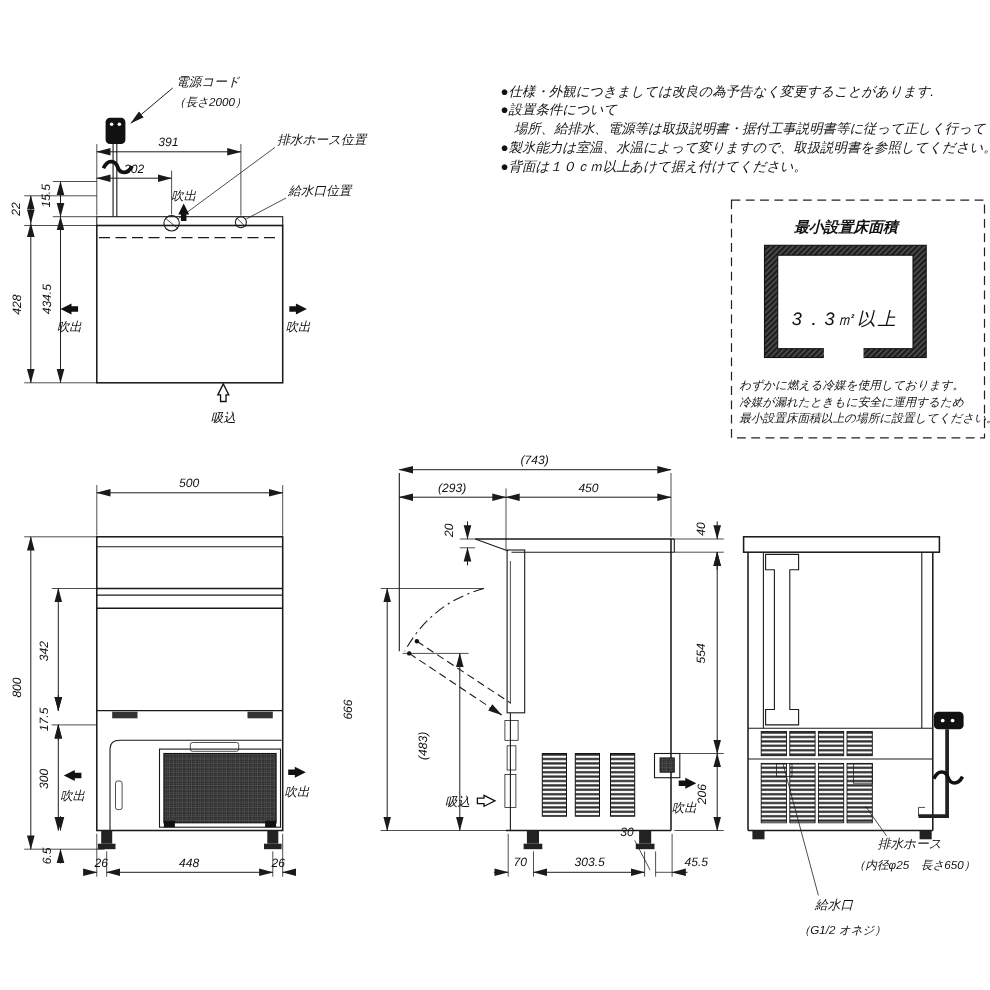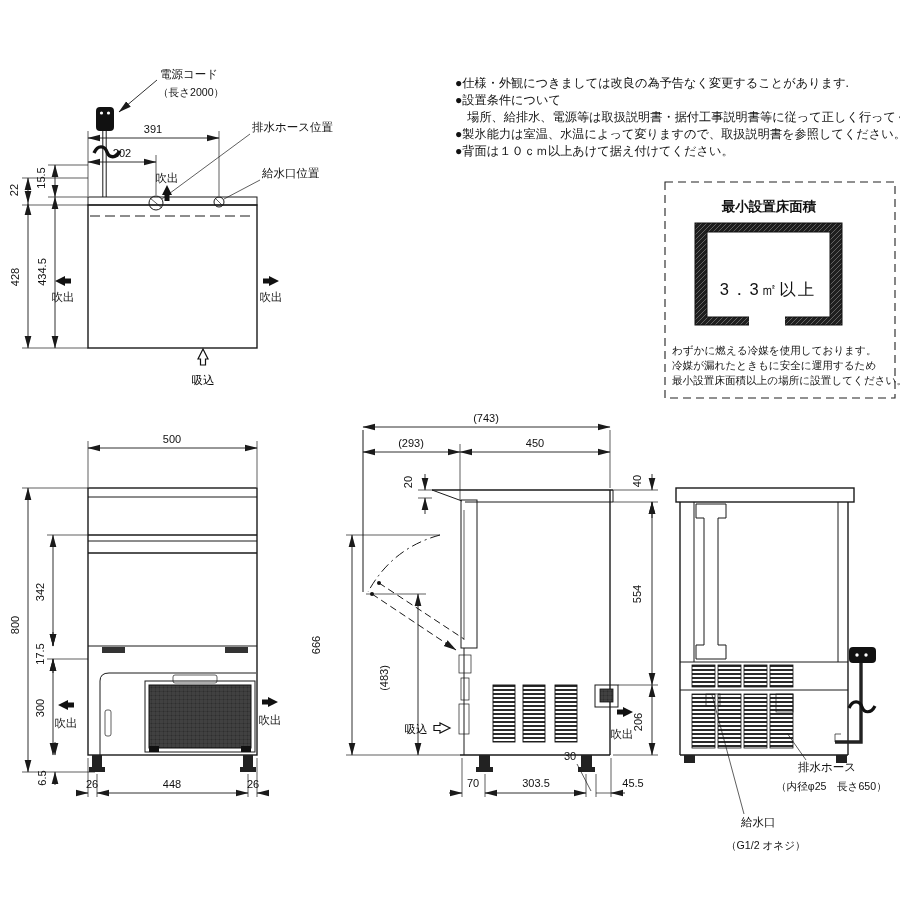--- a/index.html
+++ b/index.html
@@ -1,16 +1,16 @@
 <!DOCTYPE html>
 <html><head>
 <meta charset="utf-8">
 <style>
   html,body{margin:0;padding:0;background:#fff;}
-  .page{position:relative;width:900px;height:900px;background:#fff;overflow:hidden;}
+  .page{position:relative;width:900px;height:900px;background:#fff;overflow:hidden;font-style:italic;}
   svg{position:absolute;left:0;top:0;}
   text{fill:#111;font-family:"Liberation Sans","DejaVu Sans",sans-serif;}
   .dimtxt{font-size:11px;text-anchor:middle;}
   .jp{font-size:11.5px;}
   .jpm{font-size:12.2px;}
   .jps{font-size:10.6px;}
   .mid{text-anchor:middle;}
   .ln{stroke:#1a1a1a;stroke-width:1.4;fill:none;}
   .med{stroke:#1a1a1a;stroke-width:1;fill:none;}
   .thin{stroke:#1a1a1a;stroke-width:0.7;fill:none;}

